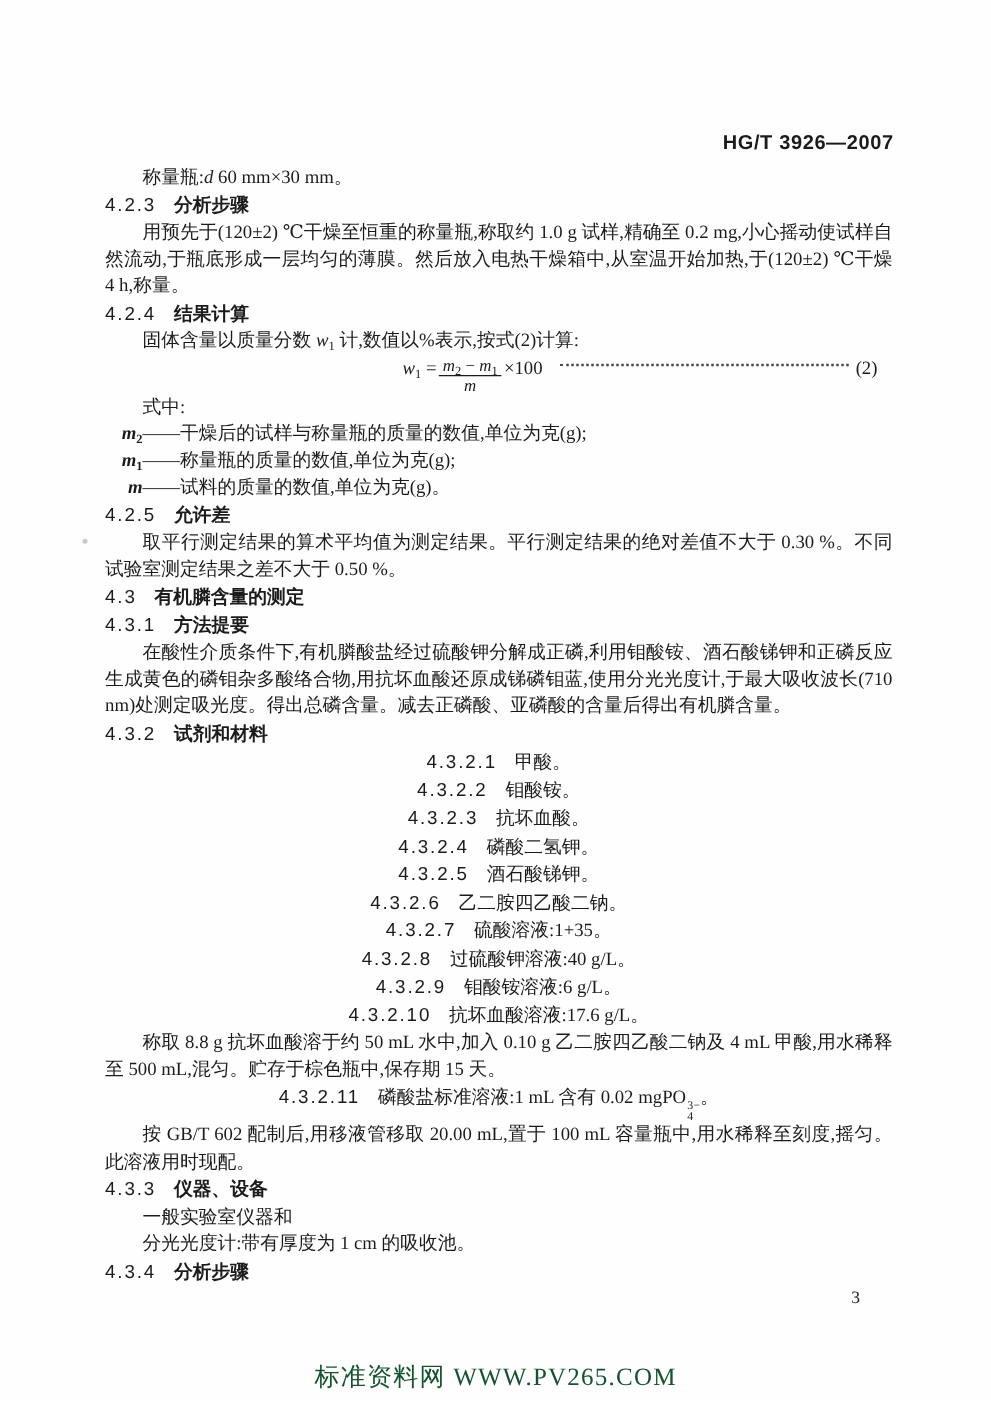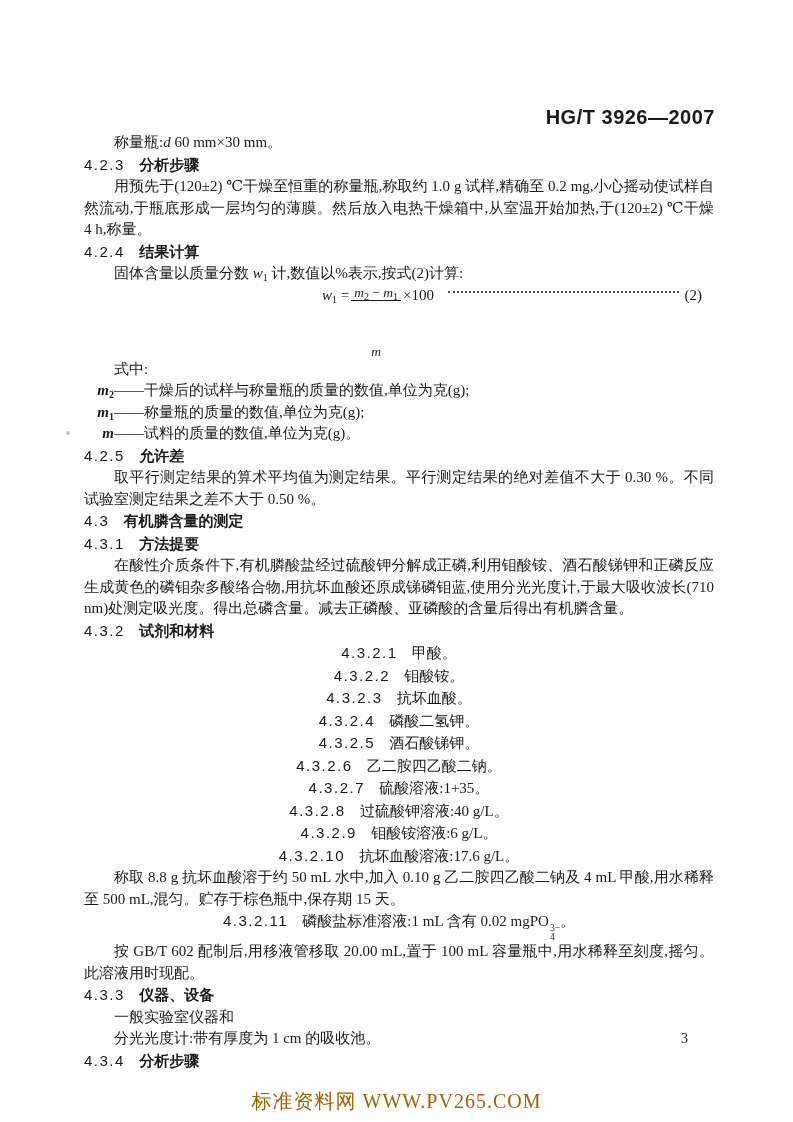--- a/index.html
+++ b/index.html
@@ -4,21 +4,21 @@
 <style>
   html,body{margin:0;padding:0;background:#ffffff;}
   .page{
     position:relative;width:793px;height:1122px;background:#fefefe;
     color:#1b1b1b;font-family:"Liberation Serif","DejaVu Serif",serif;
     font-size:15px;overflow:hidden;
   }
   .header{
     position:absolute;top:106px;right:78px;
     font-family:"Liberation Sans","DejaVu Sans",sans-serif;
-    font-weight:700;font-size:20px;letter-spacing:.5px;
+    font-weight:700;font-size:16px;letter-spacing:.5px;
   }
   .content{
     position:absolute;left:84px;top:132px;width:630px;
     line-height:21.5px;text-align:justify;
   }
   .content div{margin:0;}
   .para{text-indent:2em;}
   .line{}
   .line.ind{padding-left:2em;}
   .heading{font-weight:700;text-align:left;}
@@ -36,34 +36,34 @@
     display:inline-flex;flex-direction:column;align-items:flex-start;
     font-size:9.5px;line-height:8.5px;vertical-align:-5px;margin-left:1px;
   }
   .formula{
     display:flex;margin:6px 0 8px;text-align:left;
   }
   .fpad{width:238px;flex:0 0 auto;}
   .flhs{white-space:nowrap;}
   .frac{
     display:inline-flex;flex-direction:column;text-align:center;
-    font-size:13.5px;margin:0 2px;line-height:15px;gap:43px;
+    font-size:13.5px;margin:0 2px;line-height:15px;
   }
   .fn{padding:0 3px;border-bottom:1.3px solid #1b1b1b;}
   .fd{}
   .fmult{white-space:nowrap;}
   .fdots{
     flex:1 1 auto;height:0;border-bottom:2px dotted #4a4a4a;
     margin:6px 6px 0 14px;
   }
   .flabel{margin-right:12px;white-space:nowrap;}
   .pagenum{position:absolute;top:1031px;left:681px;font-size:14px;}
   .watermark{
     position:absolute;top:1088px;left:0;width:100%;text-align:center;
-    color:#a16207;font-size:20px;letter-spacing:1px;
+    color:#14532d;font-size:20px;letter-spacing:1px;
     font-family:"Liberation Serif","DejaVu Serif",serif;
   }
   .artifact{
     position:absolute;left:66px;top:431px;width:4px;height:4px;
     background:#9a9a9a;border-radius:50%;opacity:.55;
   }
 </style>
 </head>
 <body>
 

